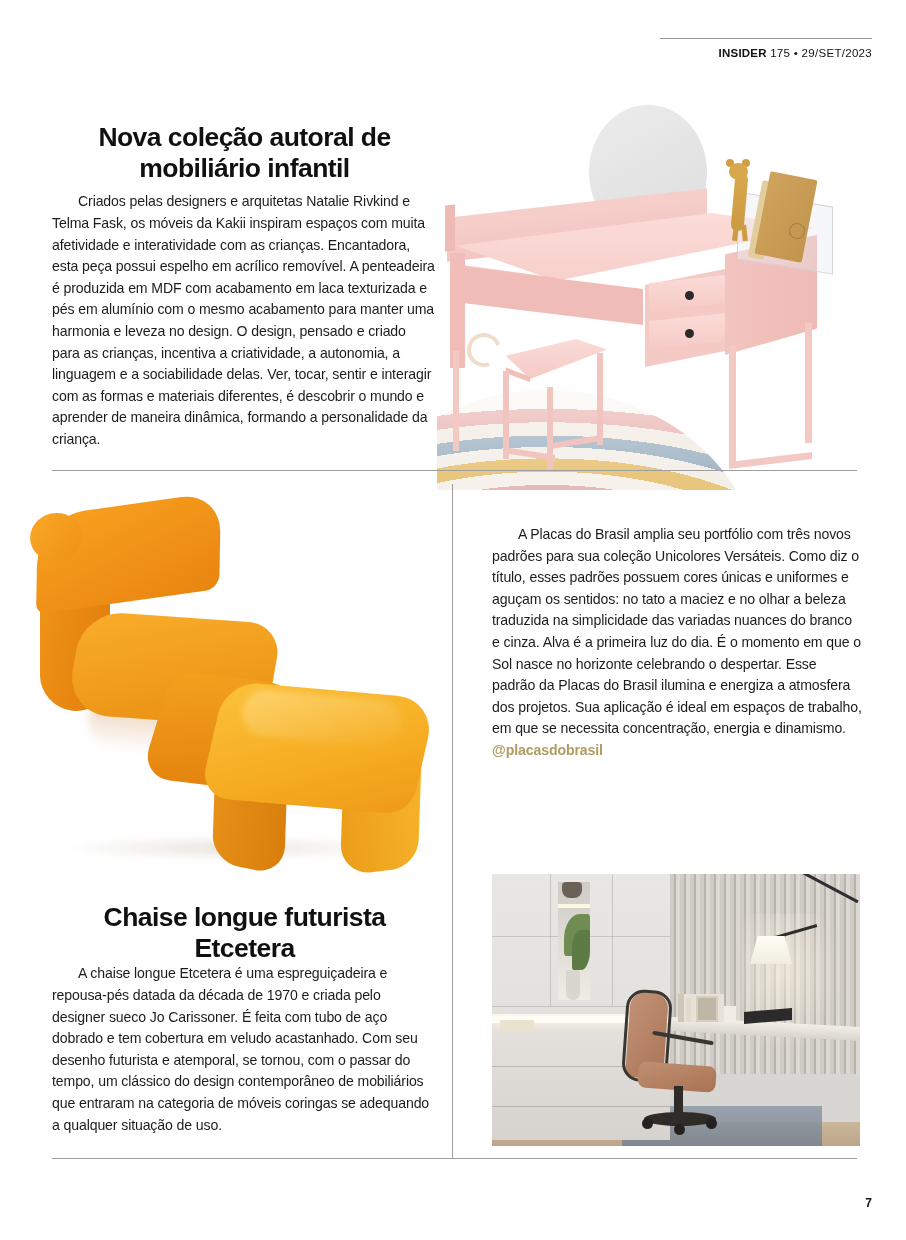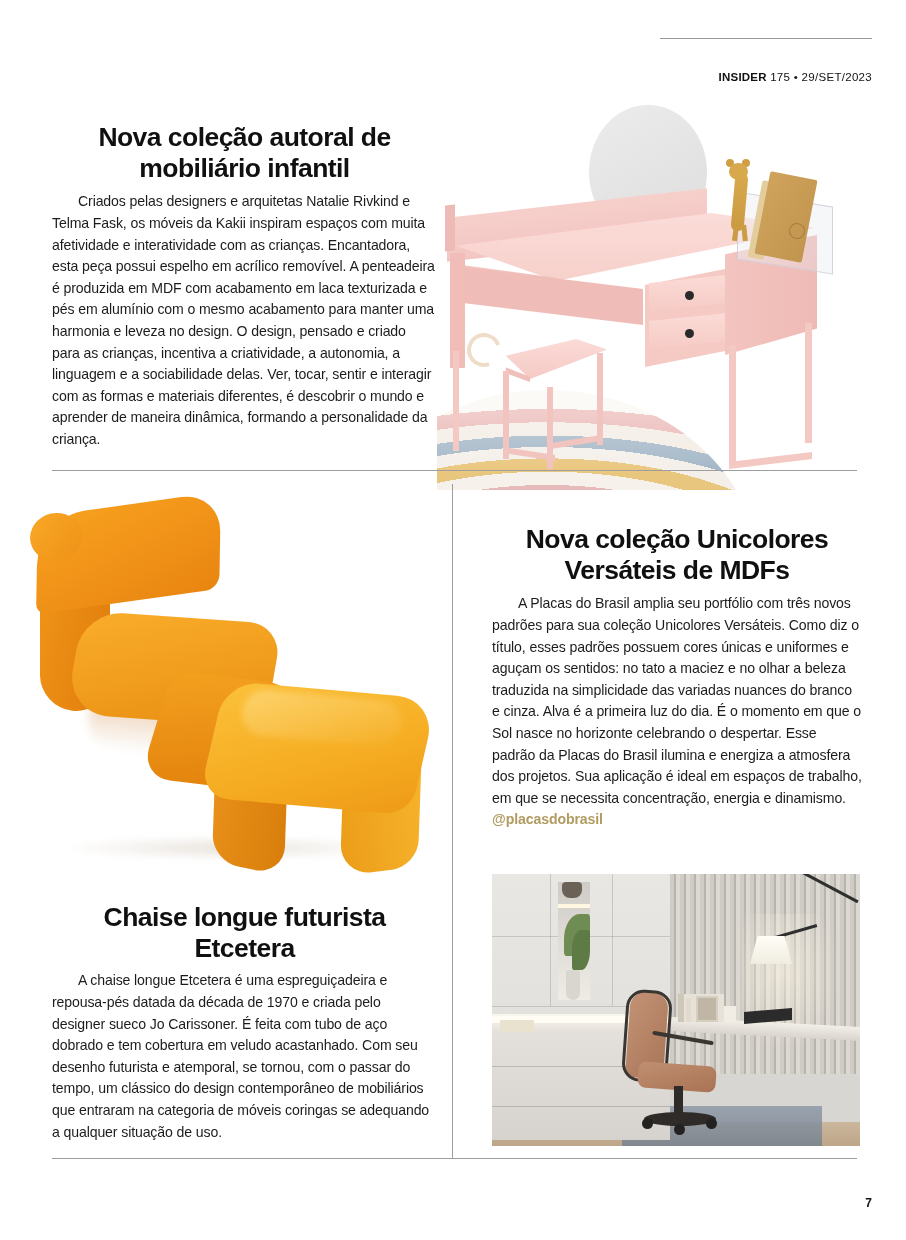--- a/index.html
+++ b/index.html
@@ -15,21 +15,20 @@
 
   
   .header-rule {
     position:absolute; left:660px; top:38px; width:212px; height:1px;
     background:#9a9a9a;
   }
   .header-meta {
     position:absolute; right:34px; top:47px;
     font-size:11.5px; letter-spacing:.3px; color:#111;
     white-space:nowrap;
-    margin-top:24px;
   }
   .header-meta .brand { font-weight:bold; letter-spacing:.2px; }
 
   
   .rule-mid {
     position:absolute; left:52px; top:470px; width:805px; height:1px;
     background:#9e9e9e;
   }
   .rule-bottom {
     position:absolute; left:52px; top:1158px; width:805px; height:1px;
@@ -63,21 +62,21 @@
   .handle { font-weight:bold; color:#b19b60; letter-spacing:-.1px; }
 
   
   .art1 { position:absolute; left:52px; top:122px; width:385px; }
   .art1 .headline { margin-bottom:8px; }
 
   .art2 { position:absolute; left:492px; top:524px; width:370px; }
   .art2 .headline { margin-bottom:8px; }
 
   .art3 { position:absolute; left:52px; top:902px; width:385px; }
-  .art3 .headline { margin-bottom:7px; }
+  .art3 .headline { margin-bottom:0; }
 
   
   .photo-desk {
     position:absolute; left:437px; top:95px; width:440px; height:395px;
     overflow:hidden;
   }
   .pd { position:absolute; }
 
   
   .rug {
@@ -527,21 +526,20 @@
     <div class="ch ch-seat-shadow"></div>
     <div class="ch ch-seat"></div>
     <div class="ch ch-seat-front"></div>
     <div class="ch ch-otto-leg-l"></div>
     <div class="ch ch-otto-leg-r"></div>
     <div class="ch ch-otto"></div>
     <div class="ch ch-otto-top-sheen"></div>
   </div>
 
   <div class="art2">
-    <h1 class="headline">Nova coleção Unicolores Versáteis de MDFs</h1>
     <p class="body-copy"><span class="indent"></span><span>A Placas do Brasil amplia seu portfólio com três novos padrões para sua coleção Unicolores Versáteis. Como diz o título, esses padrões possuem cores únicas e uniformes e aguçam os sentidos: no tato a maciez e no olhar a beleza traduzida na simplicidade das variadas nuances do branco e cinza. Alva é a primeira luz do dia. É o momento em que o Sol nasce no horizonte celebrando o despertar. Esse padrão da Placas do Brasil ilumina e energiza a atmosfera dos projetos. Sua aplicação é ideal em espaços de trabalho, em que se necessita concentração, energia e dinamismo.</span> <span class="handle">@placasdobrasil</span></p>
   </div>
 
   <div class="art3">
     <h1 class="headline">Chaise longue futurista Etcetera</h1>
     <p class="body-copy"><span class="indent"></span><span>A chaise longue Etcetera é uma espreguiçadeira e repousa-pés datada da década de 1970 e criada pelo designer sueco Jo Carissoner. É feita com tubo de aço dobrado e tem cobertura em veludo acastanhado. Com seu desenho futurista e atemporal, se tornou, com o passar do tempo, um clássico do design contemporâneo de mobiliários que entraram na categoria de móveis coringas se adequando a qualquer situação de uso.</span></p>
   </div>
 
   <div class="photo-office">
     <div class="of of-wall-left"></div>

